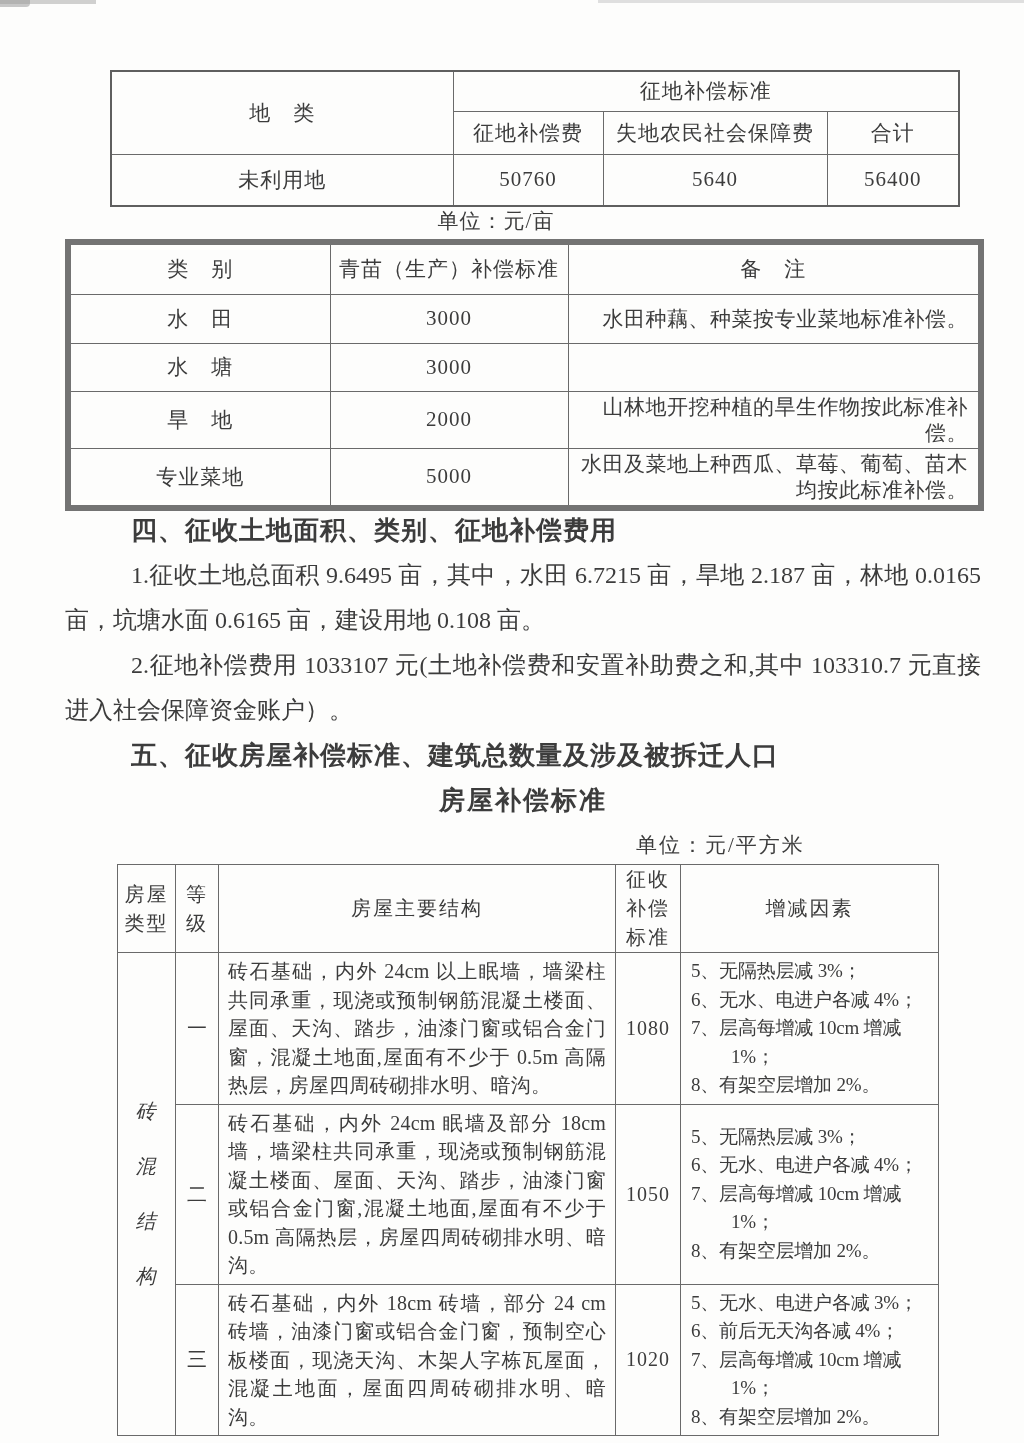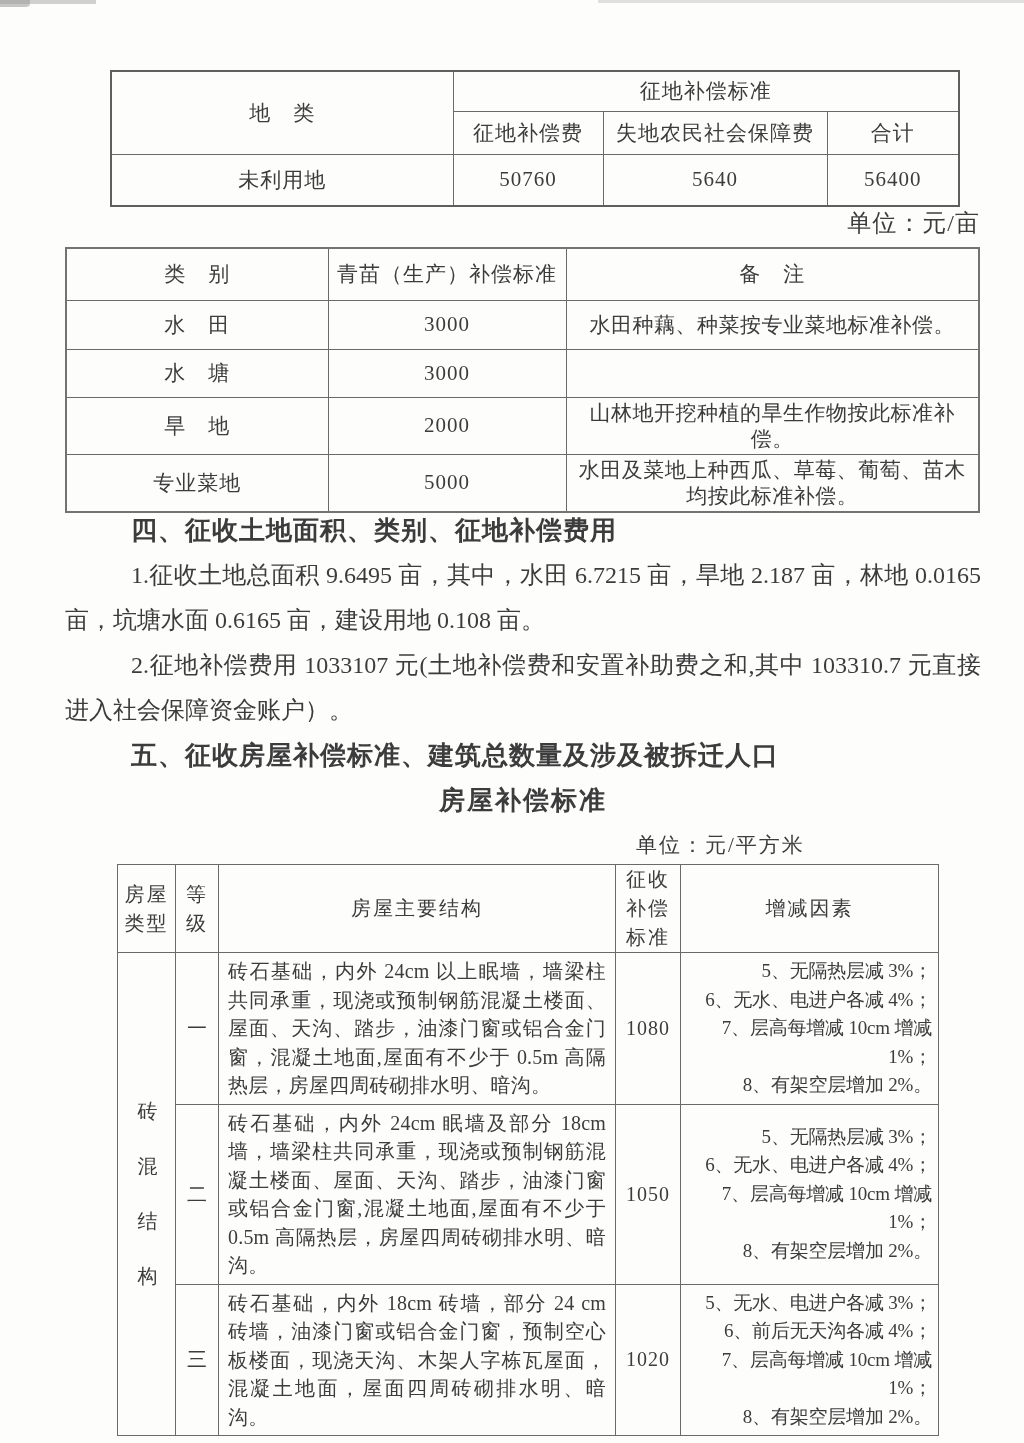--- a/index.html
+++ b/index.html
@@ -21,27 +21,27 @@
   table { border-collapse:collapse; table-layout:fixed; }
   td, th { border:1px solid #6a6a6a; font-weight:normal; padding:0; overflow:hidden; }
 
   
   .t1 { position:absolute; left:110px; top:70px; width:848px; border:2px solid #5f5f5f;padding-left:32px; }
   .t1 td { font-size:21px; text-align:center; vertical-align:middle; letter-spacing:1px; }
   .t1 .r1 { height:40px; }
   .t1 .r2 { height:43px; }
   .t1 .r3 { height:52px; }
 
-  .unit1 { position:absolute; left:0; top:207px; width:980px; text-align:right;
-           font-size:24px; letter-spacing:1px;padding-left:12px; }
-
-  
-  .t2 { position:absolute; left:65px; top:247px; width:913px; border:2px solid #737373; }
+  .unit1 { position:absolute; left:0; top:207px; width:980px; text-align:center;
+           font-size:21px; letter-spacing:1px;padding-left:12px; }
+
+  
+  .t2 { position:absolute; left:65px; top:239px; width:913px; border:6px solid #737373; }
   .t2 td { font-size:21px; text-align:center; vertical-align:middle; letter-spacing:1px; }
-  .t2 td.remark { text-align:center; padding:2px 10px; line-height:26px; letter-spacing:0.5px; }
+  .t2 td.remark { text-align:right; padding:2px 10px; line-height:26px; letter-spacing:0.5px; }
   .t2 .hr { height:52px; }
   .t2 .r1 { height:49px;padding-left:24px; }
   .t2 .r2 { height:48px; }
   .t2 .r3 { height:55px; }
   .t2 .r4 { height:56px;margin-left:28px; }
 
   
   .textblock { position:absolute; left:65px; top:508px; width:916px;
                font-size:24px; line-height:45px; text-align:justify; }
   .textblock p { margin:0; text-indent:66px; }
@@ -55,26 +55,26 @@
   .t3 { position:absolute; left:117px; top:864px; width:821px; }
   .t3 th { font-size:20px; text-align:center; vertical-align:middle;
            line-height:29px; letter-spacing:2px; }
   .t3 .hrow { height:75px; }
   .t3 .drow { height:143px; }
   .t3 td { vertical-align:middle; }
   .t3 td.grade { font-size:20px; text-align:center; }
   .t3 td.structure { font-size:20px; line-height:28.5px; padding:4px 9px;
                      text-align:justify; letter-spacing:0.2px; }
   .t3 td.standard { font-size:20px; text-align:center; letter-spacing:1px; }
-  .t3 td.factors { padding:3px 6px 3px 10px;text-align:right; }
+  .t3 td.factors { padding:3px 6px 3px 10px; }
   .t3 .factor { font-size:19px; line-height:28.5px; padding-left:40px;
                 text-indent:-40px; letter-spacing:-0.2px; }
   .t3 td.housetype { text-align:center; }
   .t3 .vtext { width:22px; margin:0 auto; font-size:20px; line-height:55px;
-               word-break:break-all; text-align:right; }
+               word-break:break-all; text-align:left;font-style:italic; }
 </style>
 </head>
 <body>
 
 <div class="smudge a"></div>
 <div class="smudge b"></div>
 <div class="smudge c"></div>
 
 <table class="t1">
   <colgroup>

